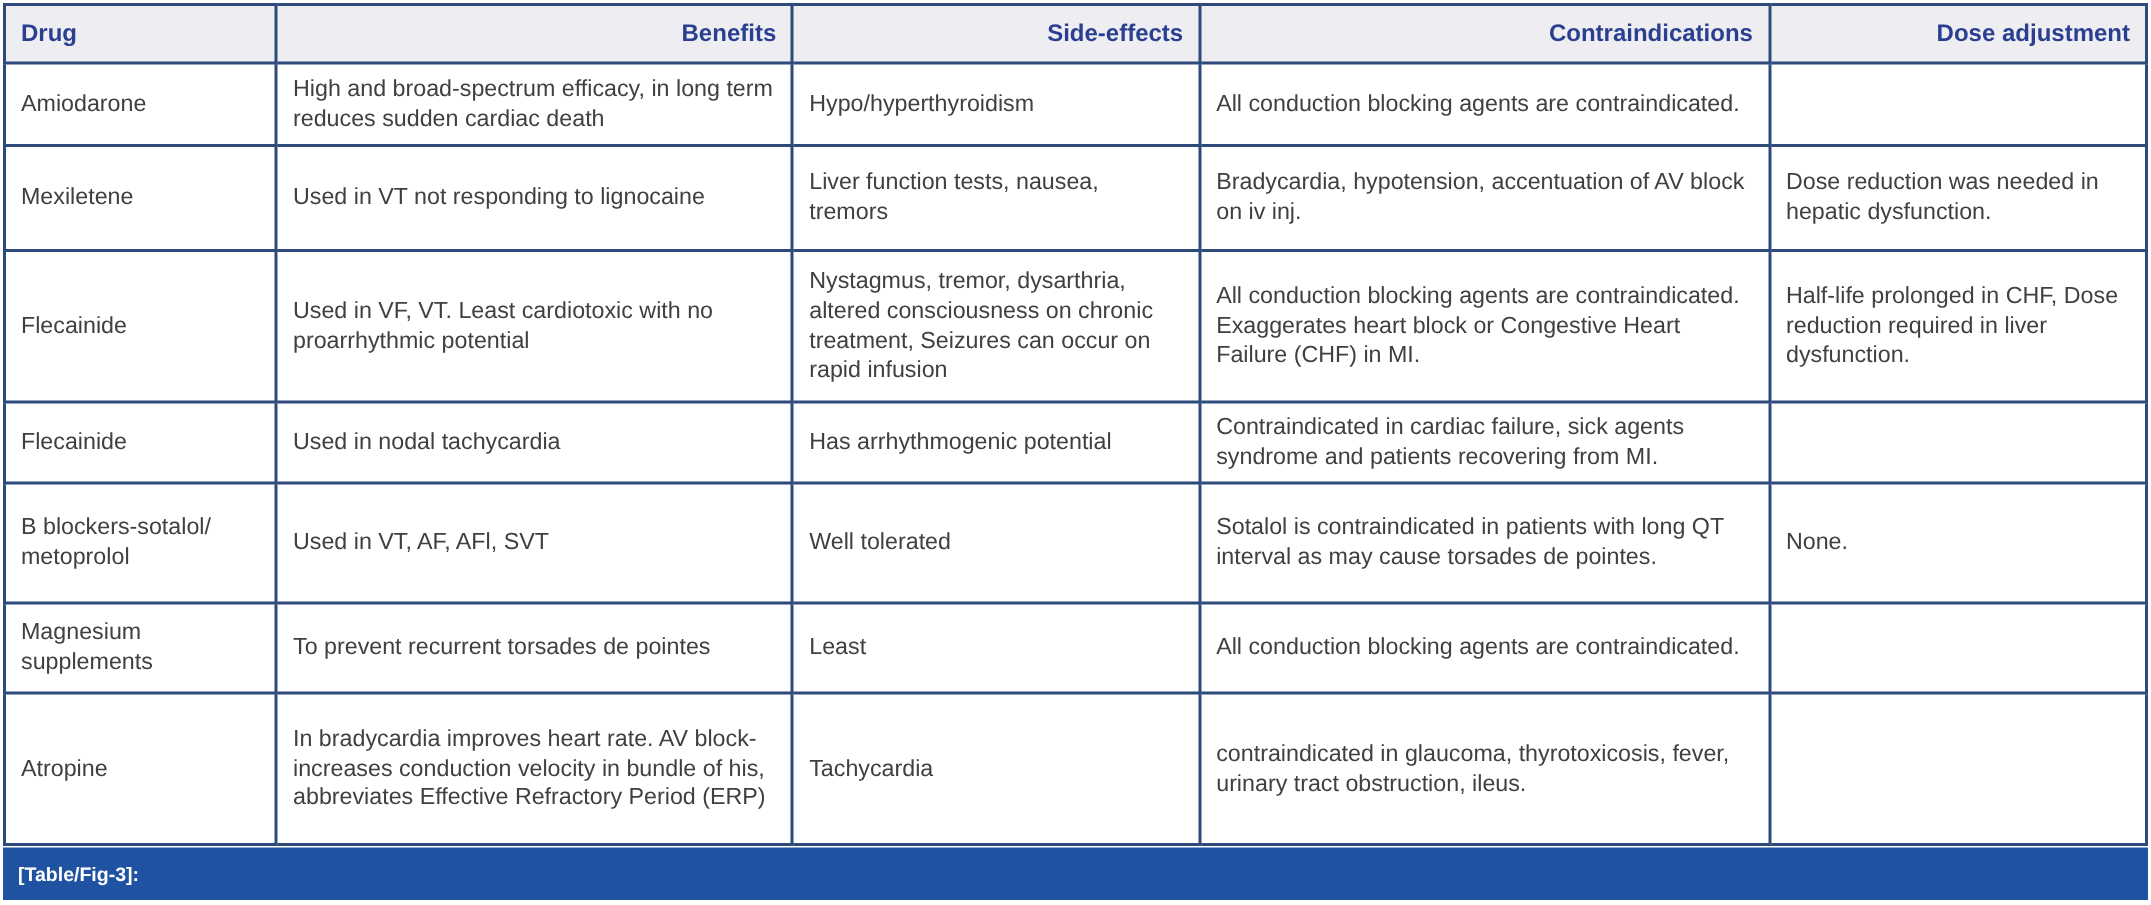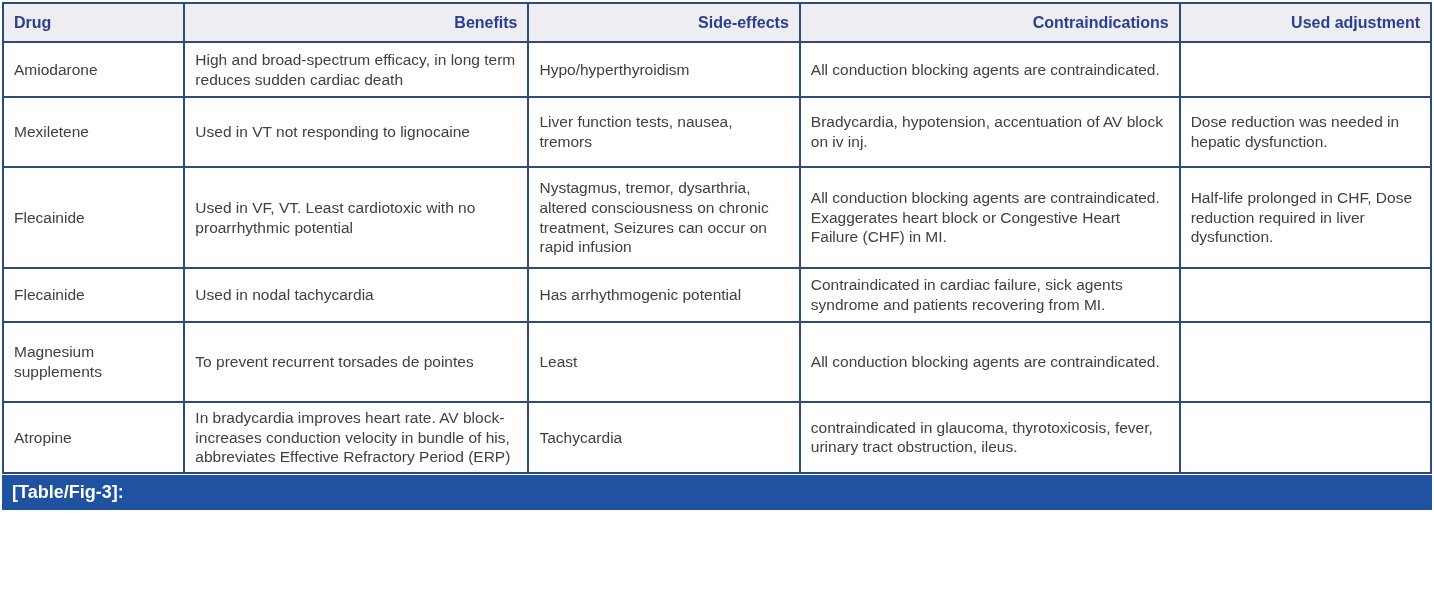--- a/index.html
+++ b/index.html
@@ -55,21 +55,21 @@
   tbody tr:nth-child(4){height:54px;}
   tbody tr:nth-child(5){height:80px;}
   tbody tr:nth-child(6){height:60px;}
   tbody tr:nth-child(7){height:101px;}
   .caption-bar{
     width:1430px;
     height:35px;
     margin-top:1px;
     background:var(--caption-bg);
     color:var(--caption-text);
-    font-size:18px;
+    font-size:13px;
     display:flex;
     align-items:center;
     padding:0 10px;
   }
   .caption-bar .cap-label{font-weight:bold;margin-right:6px;}
 </style>
 </head>
 <body>
 
 <div class="fig-wrap">
@@ -80,21 +80,21 @@
       <col class="c-sideeffects">
       <col class="c-contra">
       <col class="c-dose">
     </colgroup>
     <thead>
       <tr id="header-row">
           <th class="align-left">Drug</th>
           <th>Benefits</th>
           <th>Side-effects</th>
           <th>Contraindications</th>
-          <th>Used adjustment</th>
+          <th>Dose adjustment</th>
         </tr>
     </thead>
     <tbody id="table-body">
         <tr>
           <td>Amiodarone</td>
           <td>High and broad-spectrum efficacy, in long term reduces sudden cardiac death</td>
           <td>Hypo/hyperthyroidism</td>
           <td>All conduction blocking agents are contraindicated.</td>
           <td></td>
         </tr>
@@ -113,20 +113,27 @@
           <td>Half-life prolonged in CHF, Dose reduction required in liver dysfunction.</td>
         </tr>
         <tr>
           <td>Flecainide</td>
           <td>Used in nodal tachycardia</td>
           <td>Has arrhythmogenic potential</td>
           <td>Contraindicated in cardiac failure, sick agents syndrome and patients recovering from MI.</td>
           <td></td>
         </tr>
         <tr>
+          <td>B blockers-sotalol/ metoprolol</td>
+          <td>Used in VT, AF, AFl, SVT</td>
+          <td>Well tolerated</td>
+          <td>Sotalol is contraindicated in patients with long QT interval as may cause torsades de pointes.</td>
+          <td>None.</td>
+        </tr>
+        <tr>
           <td>Magnesium supplements</td>
           <td>To prevent recurrent torsades de pointes</td>
           <td>Least</td>
           <td>All conduction blocking agents are contraindicated.</td>
           <td></td>
         </tr>
         <tr>
           <td>Atropine</td>
           <td>In bradycardia improves heart rate. AV block-increases conduction velocity in bundle of his, abbreviates Effective Refractory Period (ERP)</td>
           <td>Tachycardia</td>

